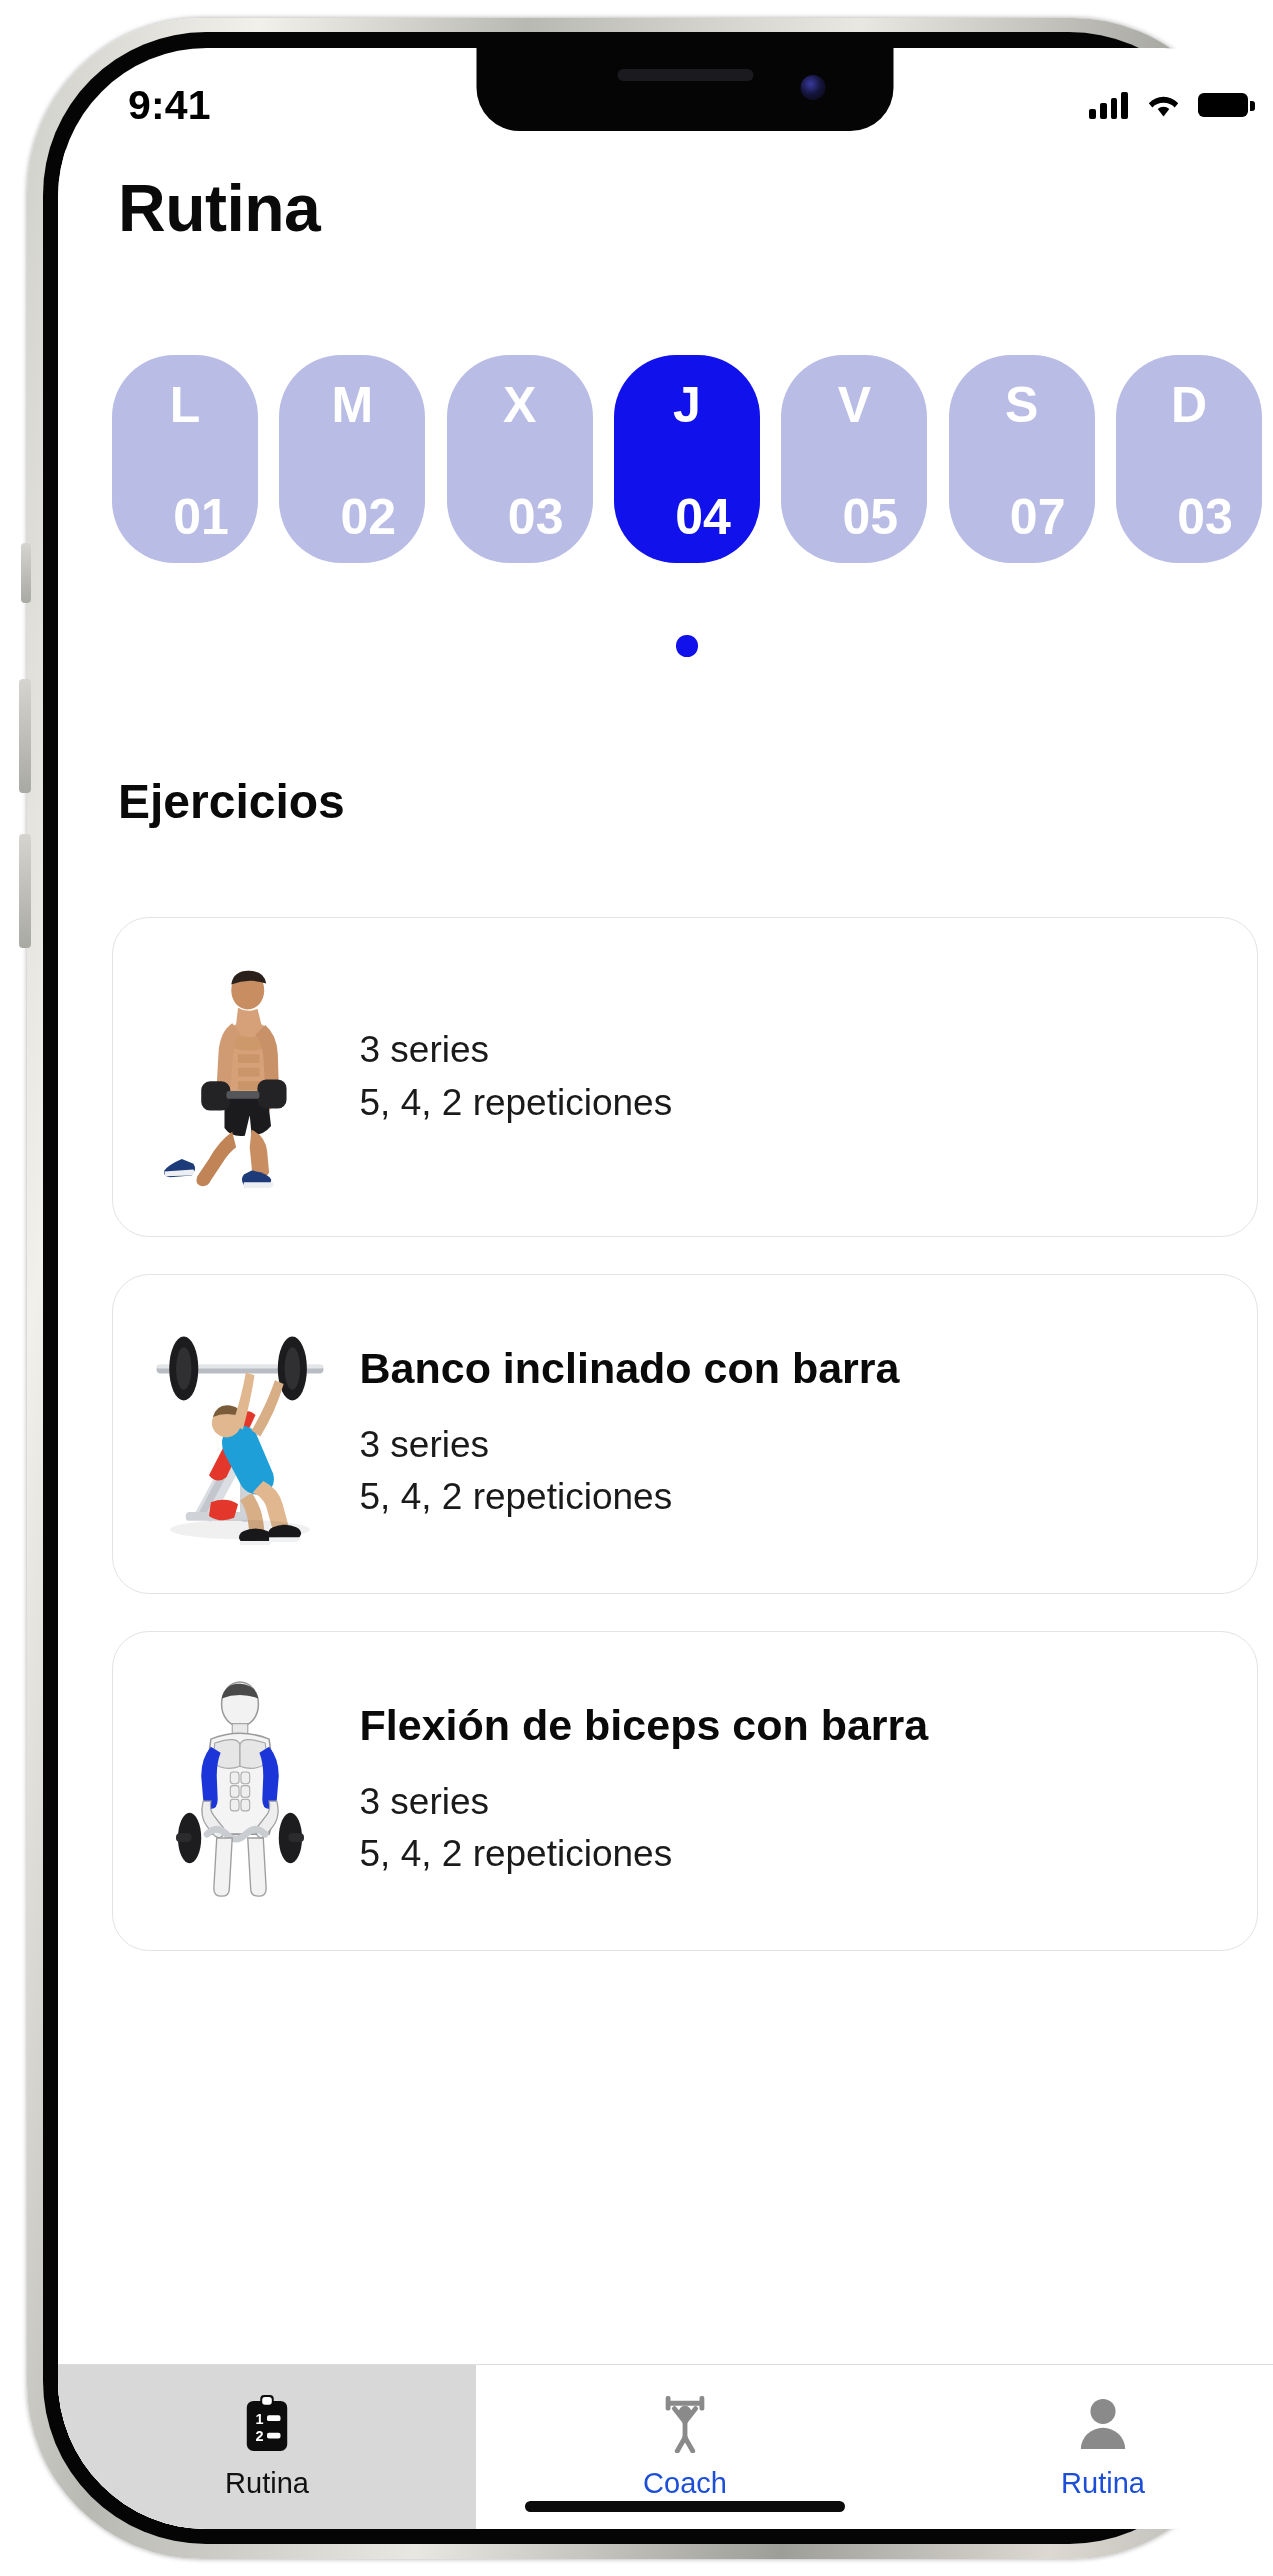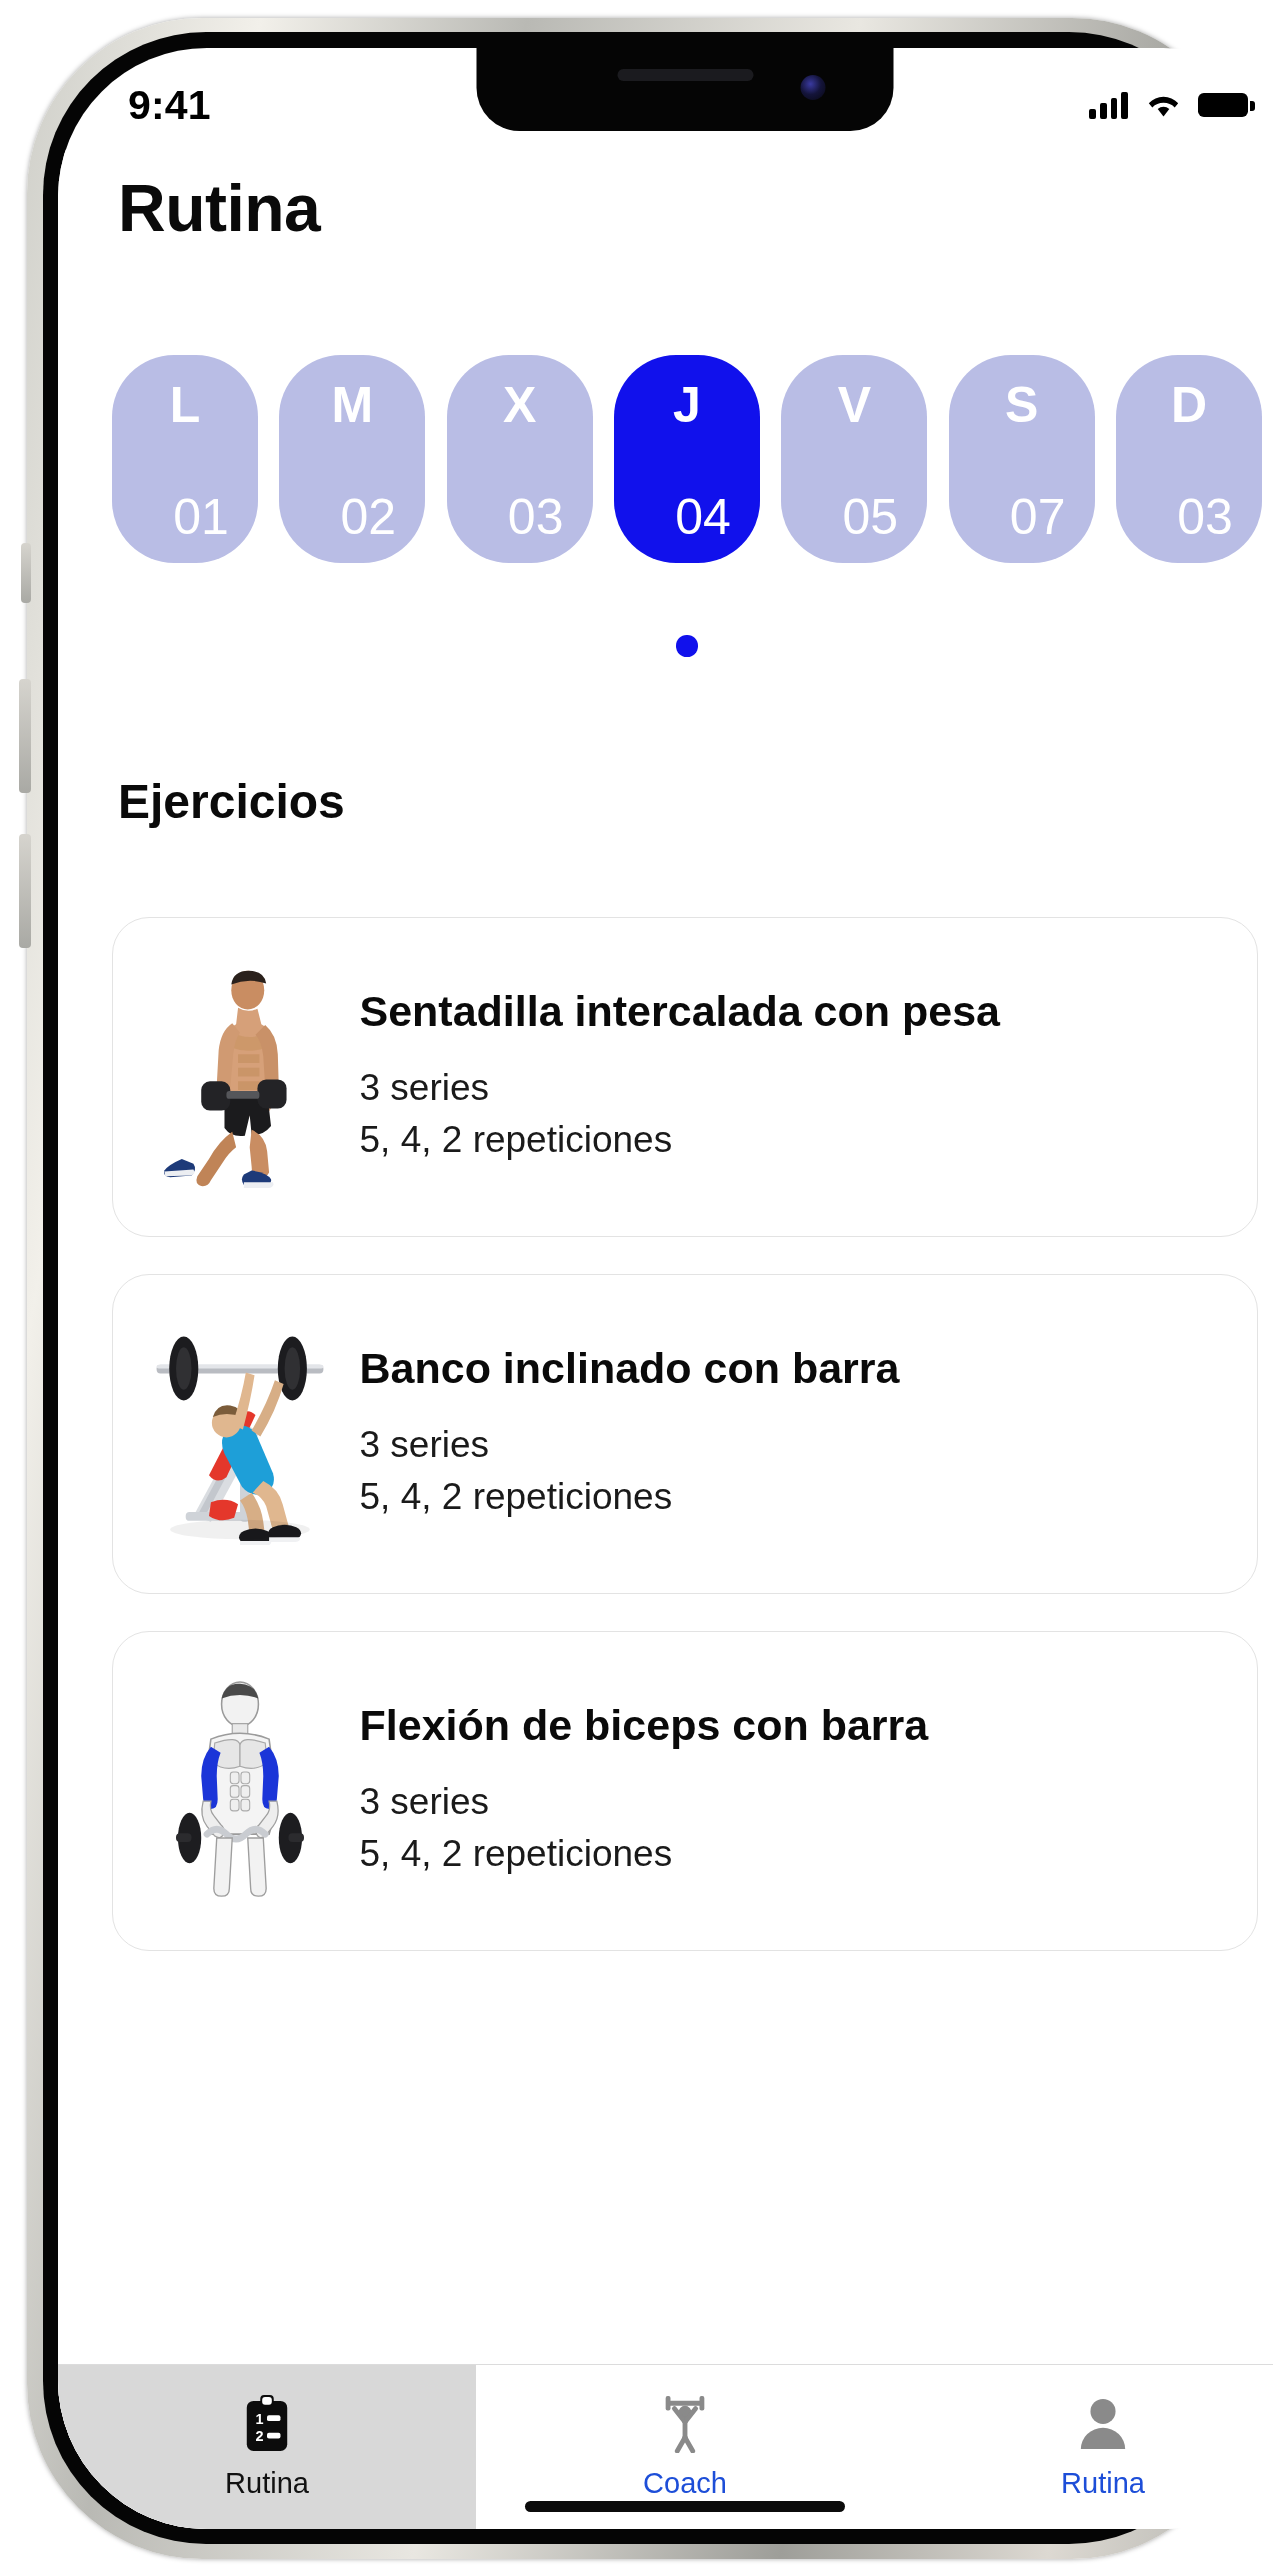--- a/index.html
+++ b/index.html
@@ -175,21 +175,21 @@
   }
   .day-pill.selected { background: #1111ec; }
   .day-letter {
     font-size: 50px;
     font-weight: 700;
     color: #ffffff;
     line-height: 1;
   }
   .day-number {
     font-size: 50px;
-    font-weight: 400;
+    font-weight: 700;
     color: #ffffff;
     line-height: 1;
     margin-left: 32px;
   }
   
   .dots-row {
     display: flex;
     padding: 25px 50px 0 54px;
     gap: 21.3px;
   }
@@ -397,21 +397,20 @@
                 <rect x="86" y="130" width="34" height="8" rx="3" fill="#55565a"></rect>
               </g>
 
               <path d="M112 212 q16 2 20 9 q1 6-8 6 l-20 0 q-4-6 0-11 z" fill="#1d3a79"></path>
               <path d="M40 200 q-14 6-18 12 q-2 6 6 7 l22-2 q6-6 2-12 z" fill="#1d3a79"></path>
               <path d="M104 224 h30 q2 5-4 6 h-26 z" fill="#eceef2"></path>
               <path d="M22 213 l30-2 q3 5-3 6 l-26 1 z" fill="#eceef2"></path>
             </svg>
           </div>
           <div class="ex-text">
-            <div class="ex-name">Sentadilla intercalada con pesa</div>
             <div class="ex-meta">3 series</div>
             <div class="ex-meta">5, 4, 2 repeticiones</div>
           </div>
         </div>
 
         <div class="exercise-card">
           <div class="ex-thumb">
             <svg viewBox="0 0 200 230">
 
               <rect x="14" y="44" width="172" height="9" rx="4" fill="#b9bcc2"></rect>

